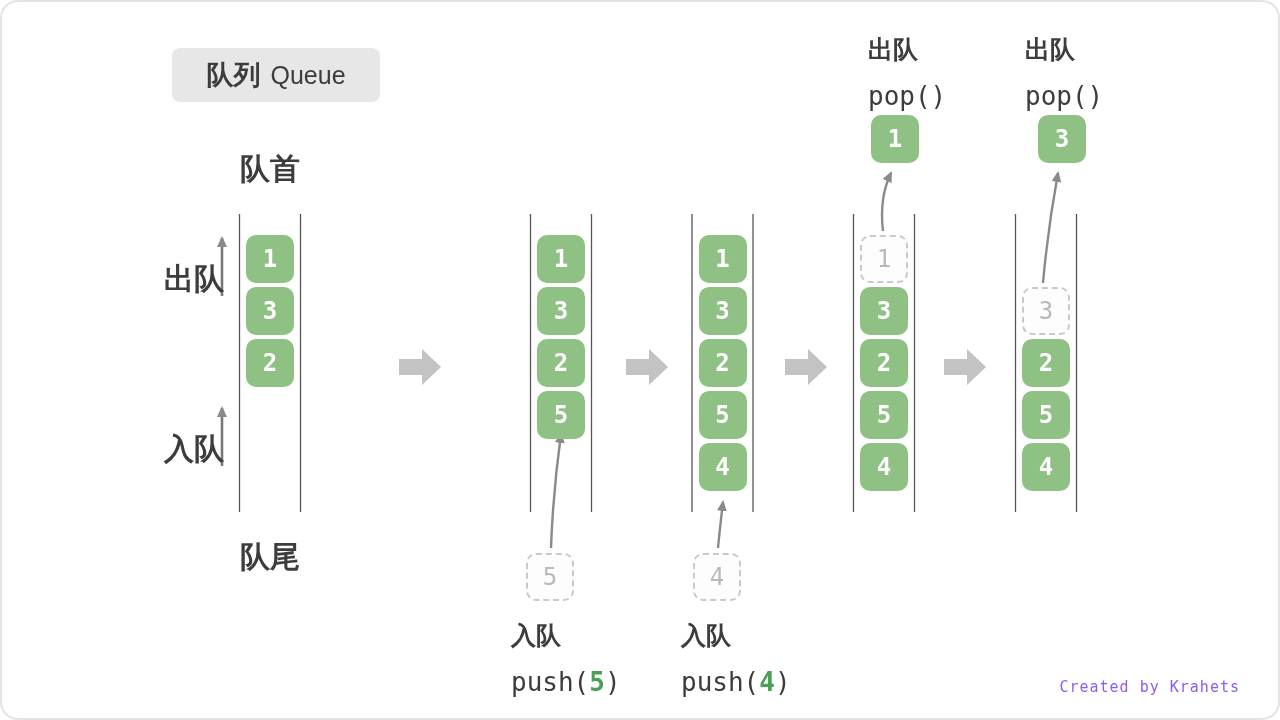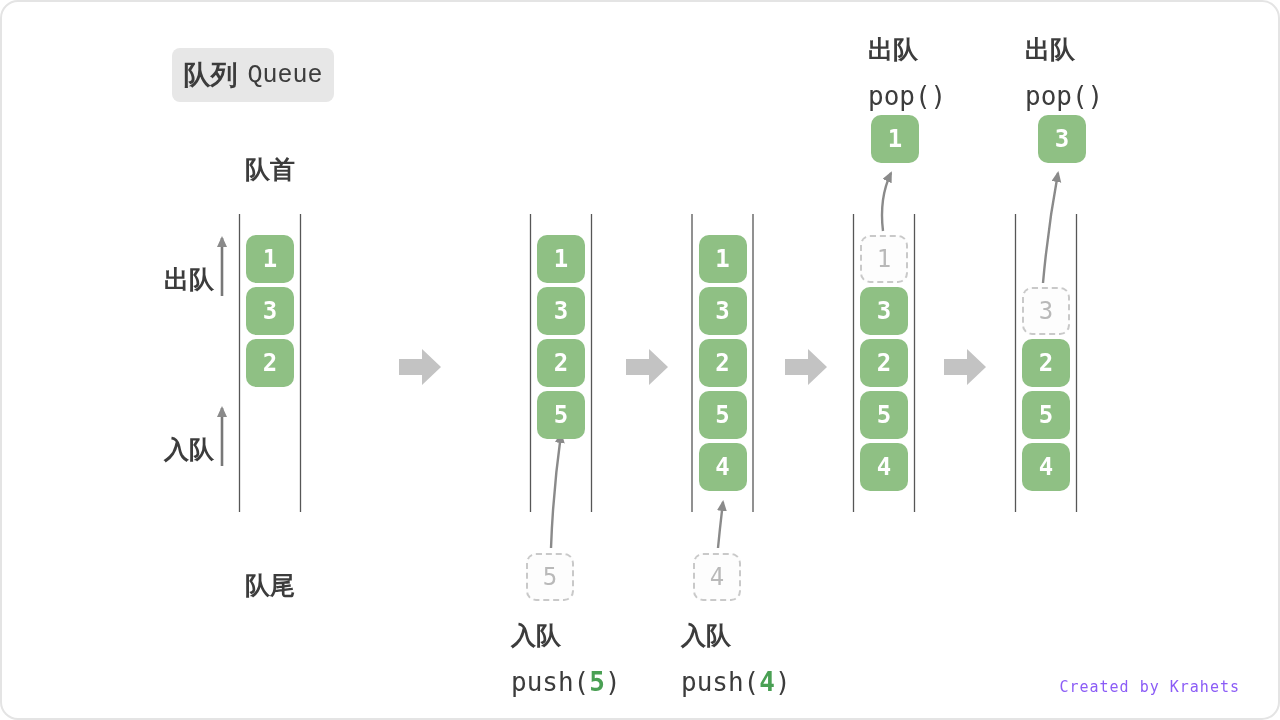--- a/index.html
+++ b/index.html
@@ -3,27 +3,27 @@
 <meta charset="utf-8">
 <style>
   html,body{margin:0;padding:0;background:#fff;}
   .canvas{
     position:relative;width:1280px;height:720px;box-sizing:border-box;
     background:#fff;border:2px solid #e4e4e4;border-radius:18px;overflow:hidden;
     font-family:"Liberation Sans",sans-serif;color:var(--text-dark,#3c3c3c);
   }
   .overlay{position:absolute;left:0;top:0;width:1280px;height:720px;pointer-events:none;}
   .badge{
-    position:absolute;left:170px;top:46px;width:162px;height:54px;
+    position:absolute;left:170px;top:46px;width:208px;height:54px;
     background:var(--badge-bg,#e7e7e7);border-radius:8px;
     display:flex;align-items:center;justify-content:center;gap:10px;
   }
   .badge .zh{font-weight:bold;font-size:27px;}
-  .badge .en{font-family:Liberation Mono, monospace;font-size:25px;}
-  .lbl{position:absolute;font-weight:bold;font-size:25px;line-height:30px;white-space:nowrap;}
+  .badge .en{font-family:Liberation Sans, sans-serif;font-size:25px;}
+  .lbl{position:absolute;font-weight:bold;font-size:30px;line-height:30px;white-space:nowrap;}
   .lbl.center{transform:translateX(-50%);}
   .op{position:absolute;white-space:nowrap;}
   .op .op-zh{font-weight:bold;font-size:25px;line-height:30px;margin-bottom:7px;}
   .op .op-code{font-family:"DejaVu Sans Mono",monospace;font-size:26px;line-height:30px;margin-top:17px;}
   .op .arg{color:var(--accent-green,#4aa054);font-weight:bold;}
   .qbox{
     position:absolute;width:48px;height:48px;border-radius:10px;
     background:var(--box-green,#8fc084);
     display:flex;align-items:center;justify-content:center;
     font-family:"DejaVu Sans Mono",monospace;font-weight:bold;font-size:24px;color:#fff;
@@ -74,21 +74,21 @@
     <path d="M881,229 Q877,196 889,171" stroke="#8a8a8a" stroke-width="2.4" fill="none" marker-end="url(#ah)"></path>
     <path d="M1041,281 Q1046,225 1056,171" stroke="#8a8a8a" stroke-width="2.4" fill="none" marker-end="url(#ah)"></path>
   </svg>
 
   <div class="badge">
     <span class="zh">队列</span>
     <span class="en">Queue</span>
   </div>
 
   <div class="lbl center" style="left:268px;top:152px;">队首</div>
-  <div class="lbl center" style="left:268px;top:540px;margin-top:28px;">队尾</div>
+  <div class="lbl center" style="left:268px;top:540px;">队尾</div>
   <div class="lbl" style="left:162px;top:262px;">出队</div>
   <div class="lbl" style="left:162px;top:432px;">入队</div>
 
   <div class="op" style="left:509px;top:618px;">
     <div class="op-zh">入队</div>
     <div class="op-code"><span>push(</span><span class="arg">5</span><span>)</span></div>
   </div>
 
   <div class="op" style="left:679px;top:618px;">
     <div class="op-zh">入队</div>

